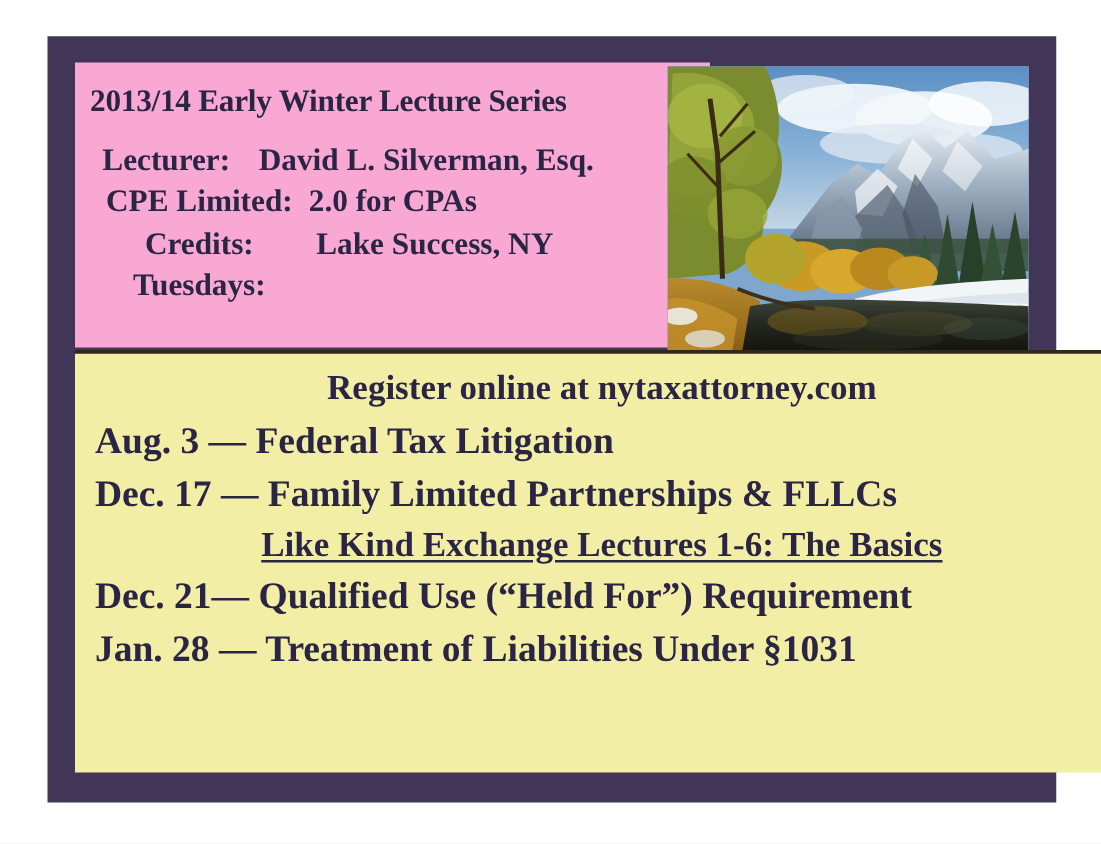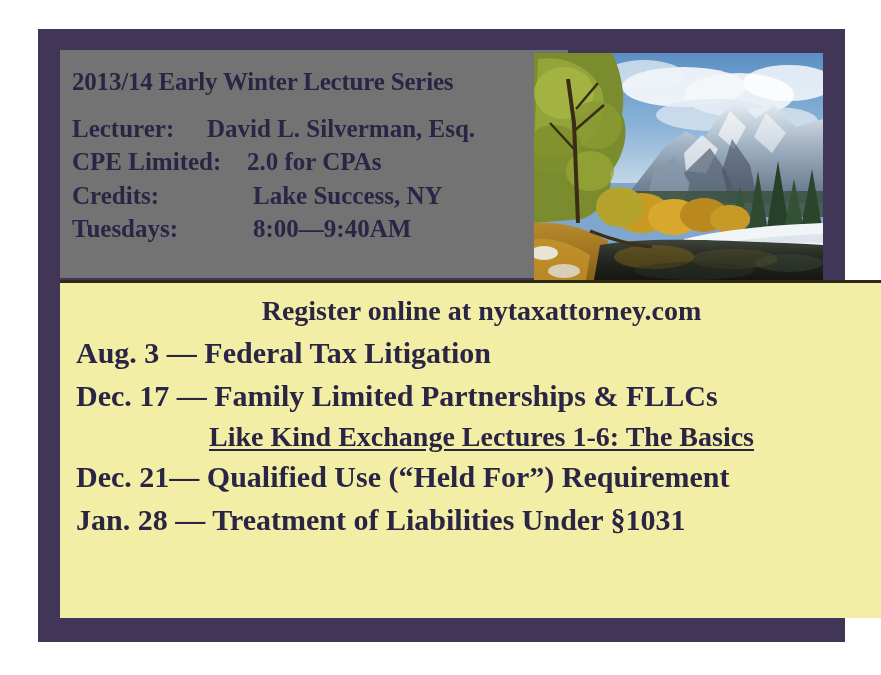--- a/index.html
+++ b/index.html
@@ -25,35 +25,36 @@
     box-sizing: border-box;
   }
 
   
   .info-panel {
     position: absolute;
     left: 22px;
     top: 21px;
     width: 508px;
     height: 228px;
-    background: #737373;
+    background: #f9a8d4;
     box-sizing: border-box;
     padding: 14px 0 0 0;
     overflow: hidden;
   }
   .series-title {
     font-size: 25px;
     font-weight: bold;
     color: #2b2545;
     margin: 4px 0 0 12px;
     letter-spacing: -0.2px;
     white-space: nowrap;
   }
   .info-rows {
     margin: 16px 0 0 12px;
+    text-align: center;
   }
   .info-row {
     display: flex;
     font-size: 25px;
     font-weight: bold;
     color: #2b2545;
     line-height: 1.33;
     white-space: nowrap;
   }
   .info-label {
@@ -144,21 +145,20 @@
       <div class="info-row row-cpe">
         <span class="info-label">CPE Limited:</span>
         <span class="info-value">2.0 for CPAs</span>
       </div>
       <div class="info-row row-location">
         <span class="info-label">Credits:</span>
         <span class="info-value">Lake Success, NY</span>
       </div>
       <div class="info-row row-tuesdays">
         <span class="info-label">Tuesdays:</span>
-        <span class="info-value">8:00—9:40AM</span>
       </div>
     </div>
   </div>
 
   <div class="photo">
     <svg viewBox="0 0 289 227" preserveAspectRatio="none" aria-hidden="true">
       <defs>
         <linearGradient id="sky" x1="0" y1="0" x2="0" y2="1">
           <stop offset="0%" stop-color="#5c8fc4"></stop>
           <stop offset="55%" stop-color="#89b2d8"></stop>

